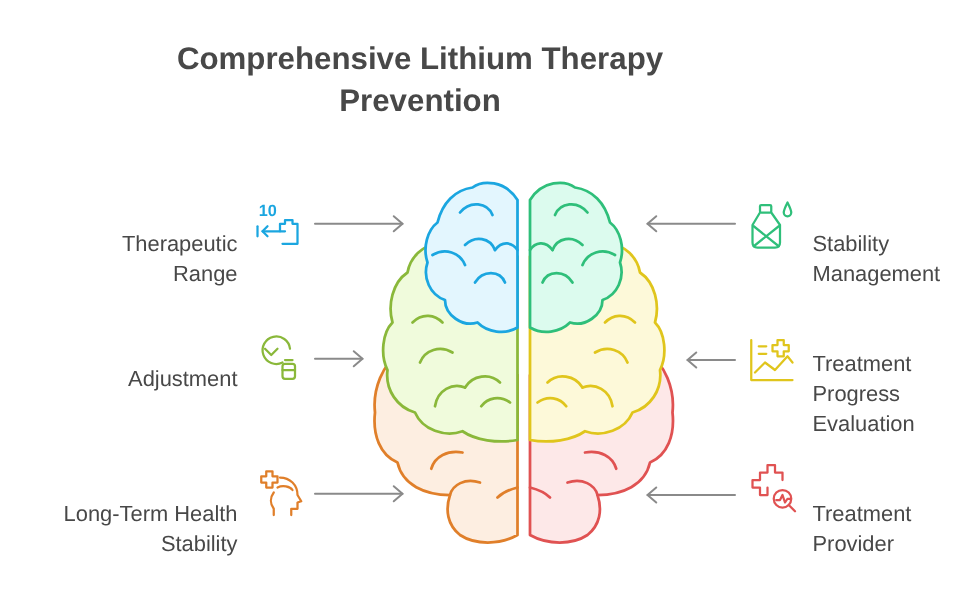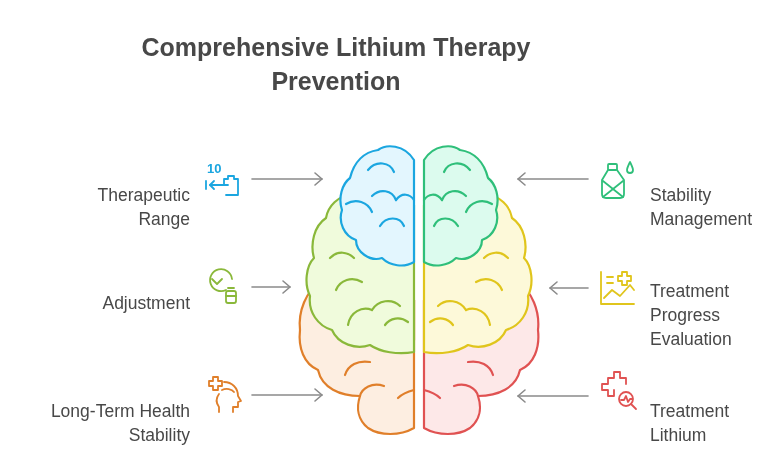--- a/index.html
+++ b/index.html
@@ -163,14 +163,14 @@
   <div>Stability</div>
   <div>Management</div>
 </div>
 <div class="label right" style="left:650px; top:252px;">
   <div>Treatment</div>
   <div>Progress</div>
   <div>Evaluation</div>
 </div>
 <div class="label right" style="left:650px; top:372px;">
   <div>Treatment</div>
-  <div>Lithium</div>
+  <div>Provider</div>
 </div>
 
 </body></html>

